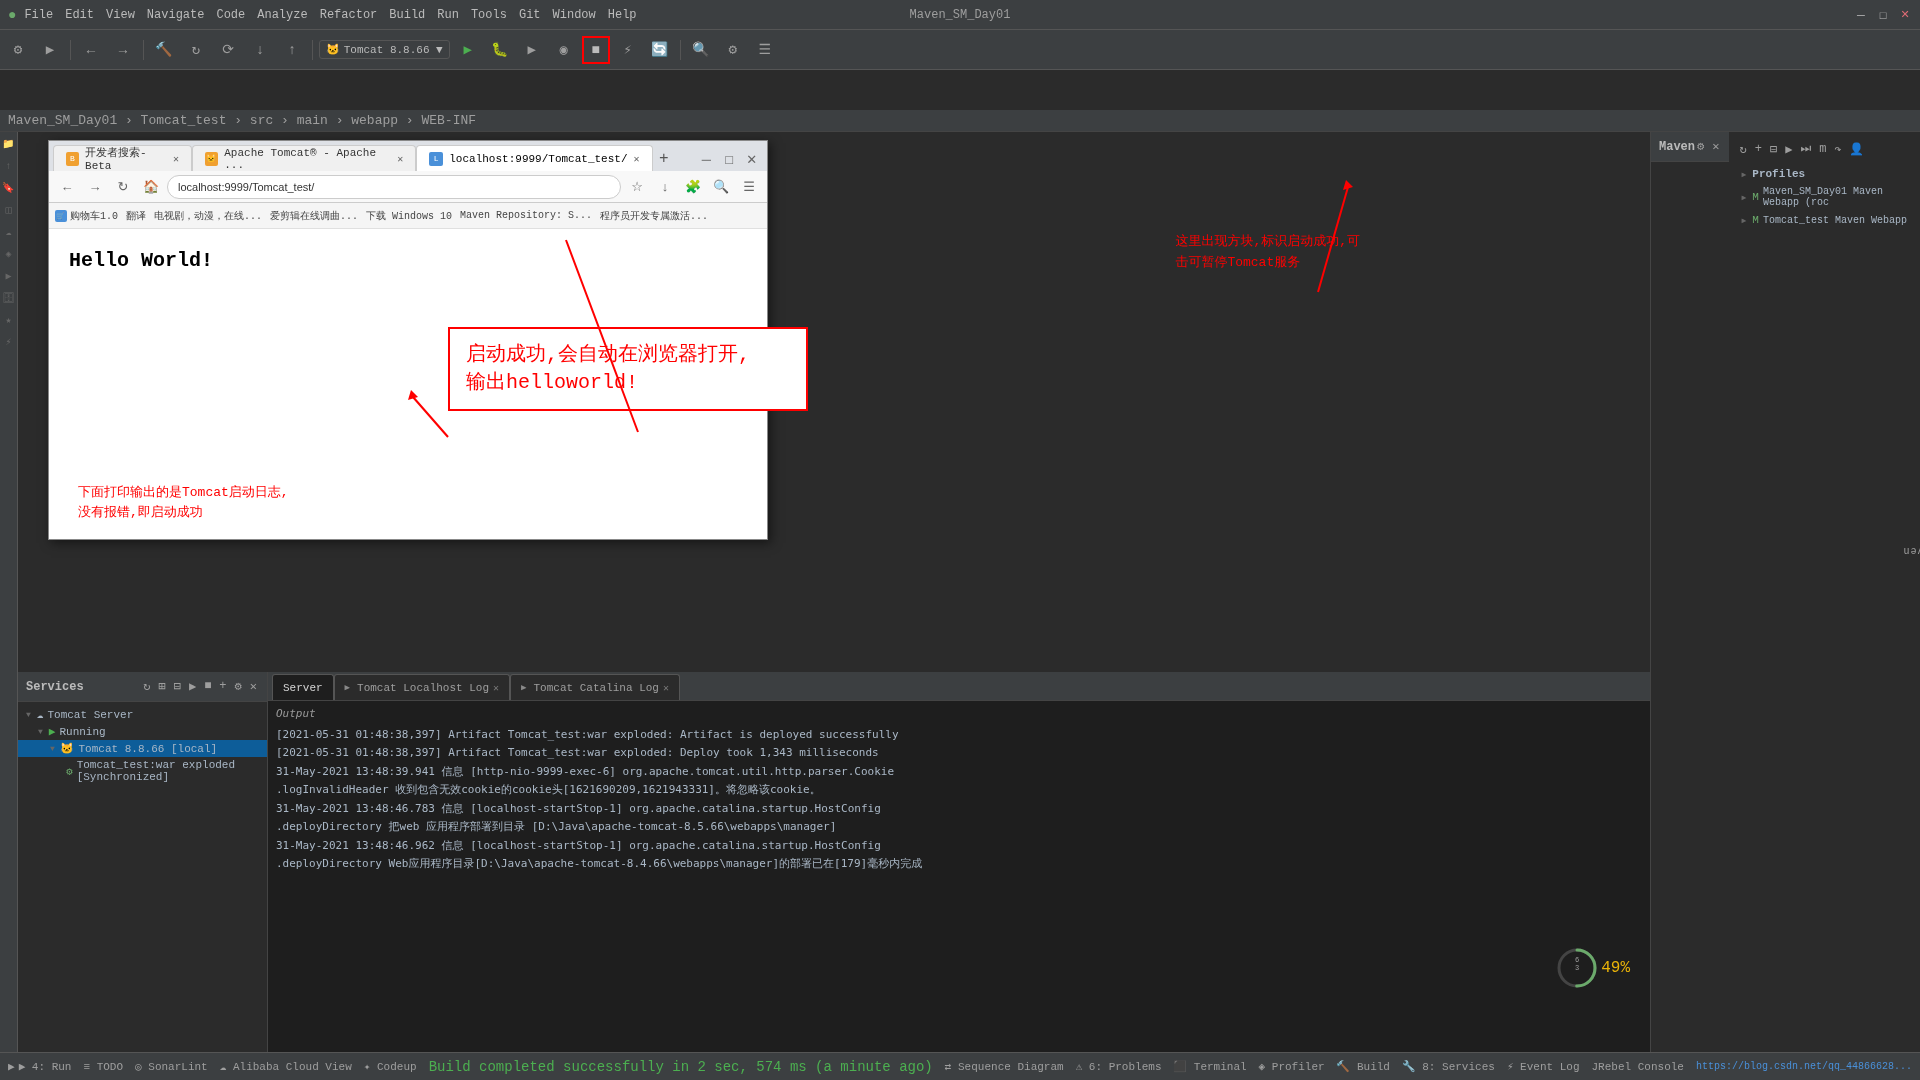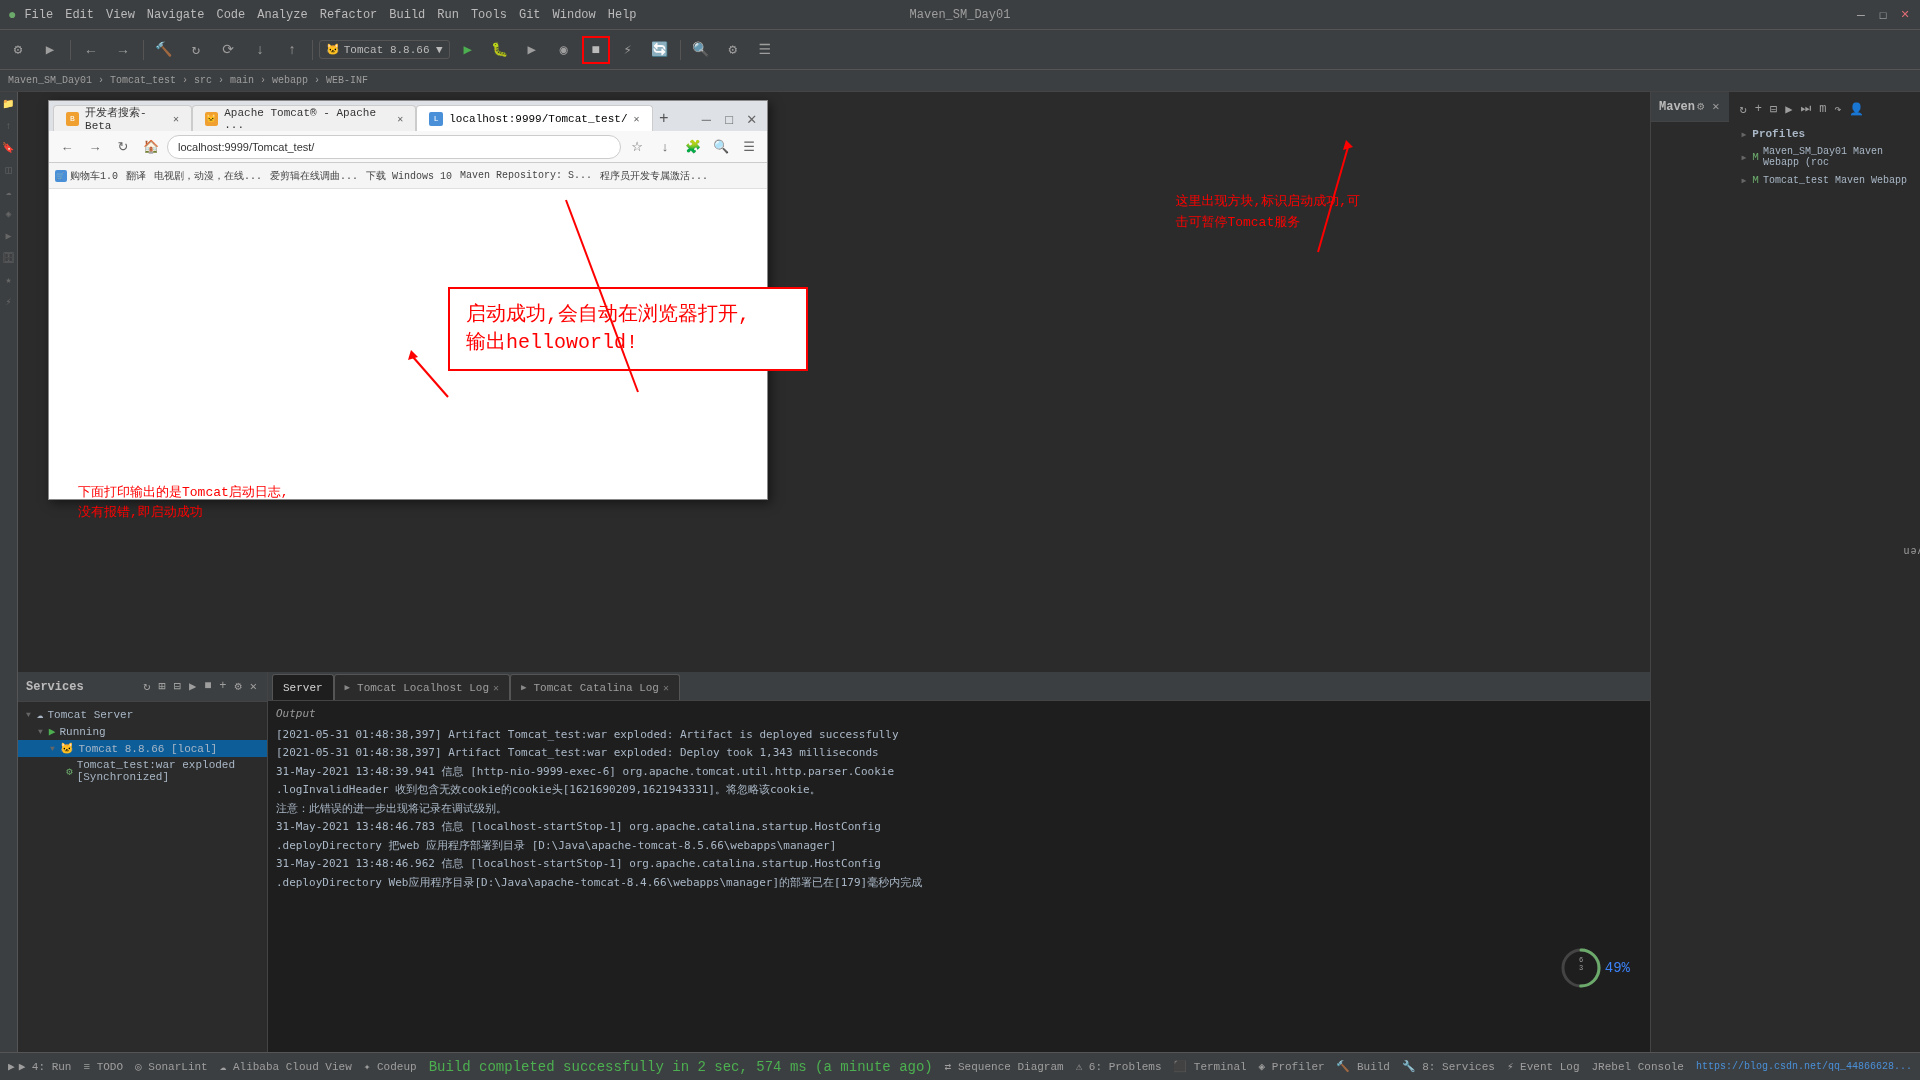--- a/index.html
+++ b/index.html
@@ -100,24 +100,25 @@
       cursor: pointer;
     }
 
     
     .breadcrumb {
       height: 22px;
       background: #3c3f41;
       display: flex;
       align-items: center;
       padding: 0 8px;
-      font-size: 10px;
+      font-size: 13px;
       color: #9e9e9e;
       border-bottom: 1px solid #444;
       gap: 4px;
+      margin-top: 40px;
     }
 
     
     .left-sidebar {
       width: 18px;
       background: #3c3f41;
       display: flex;
       flex-direction: column;
       align-items: center;
       padding-top: 4px;
@@ -640,20 +641,23 @@
             <div class="bookmark-item">
               <span>下载 Windows 10</span>
             </div>
             <div class="bookmark-item">
               <span>Maven Repository: S...</span>
             </div>
             <div class="bookmark-item">
               <span>程序员开发专属激活...</span>
             </div>
           </div>
+          <div class="browser-content">
+            <div class="hello-world">Hello World!</div>
+          </div>
         </div>
 
         <div class="annotation-box" style="left:430px; top:195px; width:360px;">
           <span>启动成功,会自动在浏览器打开,</span><br>
           <span>输出helloworld!</span>
         </div>
 
         <svg class="annotation-svg" xmlns="http://www.w3.org/2000/svg">
 
           <line x1="548" y1="108" x2="620" y2="300" stroke="red" stroke-width="2"></line>
@@ -734,36 +738,35 @@
               <span>Tomcat Catalina Log</span>
               <span class="tab-close">✕</span>
             </div>
           </div>
           <div class="console-area">
             <div class="console-line console-output-header">Output</div>
             <div class="console-line">[2021-05-31 01:48:38,397] Artifact Tomcat_test:war exploded: Artifact is deployed successfully</div>
             <div class="console-line">[2021-05-31 01:48:38,397] Artifact Tomcat_test:war exploded: Deploy took 1,343 milliseconds</div>
             <div class="console-line">31-May-2021 13:48:39.941 信息 [http-nio-9999-exec-6] org.apache.tomcat.util.http.parser.Cookie</div>
             <div class="console-line">.logInvalidHeader 收到包含无效cookie的cookie头[1621690209,1621943331]。将忽略该cookie。</div>
-            <div class="console-line"> 注意：此错误的进一步出现将记录在调试级别。</div>
             <div class="console-line">31-May-2021 13:48:46.783 信息 [localhost-startStop-1] org.apache.catalina.startup.HostConfig</div>
             <div class="console-line">.deployDirectory 把web 应用程序部署到目录 [D:\Java\apache-tomcat-8.5.66\webapps\manager]</div>
             <div class="console-line">31-May-2021 13:48:46.962 信息 [localhost-startStop-1] org.apache.catalina.startup.HostConfig</div>
             <div class="console-line">.deployDirectory Web应用程序目录[D:\Java\apache-tomcat-8.4.66\webapps\manager]的部署已在[179]毫秒内完成</div>
           </div>
         </div>
 
         <div style="position:absolute; right:290px; bottom:90px; z-index:25; display:flex; align-items:center; gap:2px;">
           <svg width="44" height="44">
             <circle cx="22" cy="22" r="18" fill="none" stroke="#444" stroke-width="3"></circle>
             <circle cx="22" cy="22" r="18" fill="none" stroke="#6baa6b" stroke-width="3" stroke-dasharray="56.5 56.5" stroke-linecap="round" transform="rotate(-90 22 22)"></circle>
             <text x="22" y="16" text-anchor="middle" fill="#9e9e9e" font-size="7">6</text>
             <text x="22" y="24" text-anchor="middle" fill="#9e9e9e" font-size="7">3</text>
           </svg>
-          <span style="font-size:14px; color:#3b82f6;">49%</span>
+          <span style="font-size:16px; color:#eab308;">49%</span>
         </div>
 
       </div>
     </div>
 
     <div class="right-panel">
       <div class="maven-header">
         <span class="maven-title">Maven</span>
         <div class="maven-toolbar">
           <span class="services-toolbar-icon">⚙</span>

